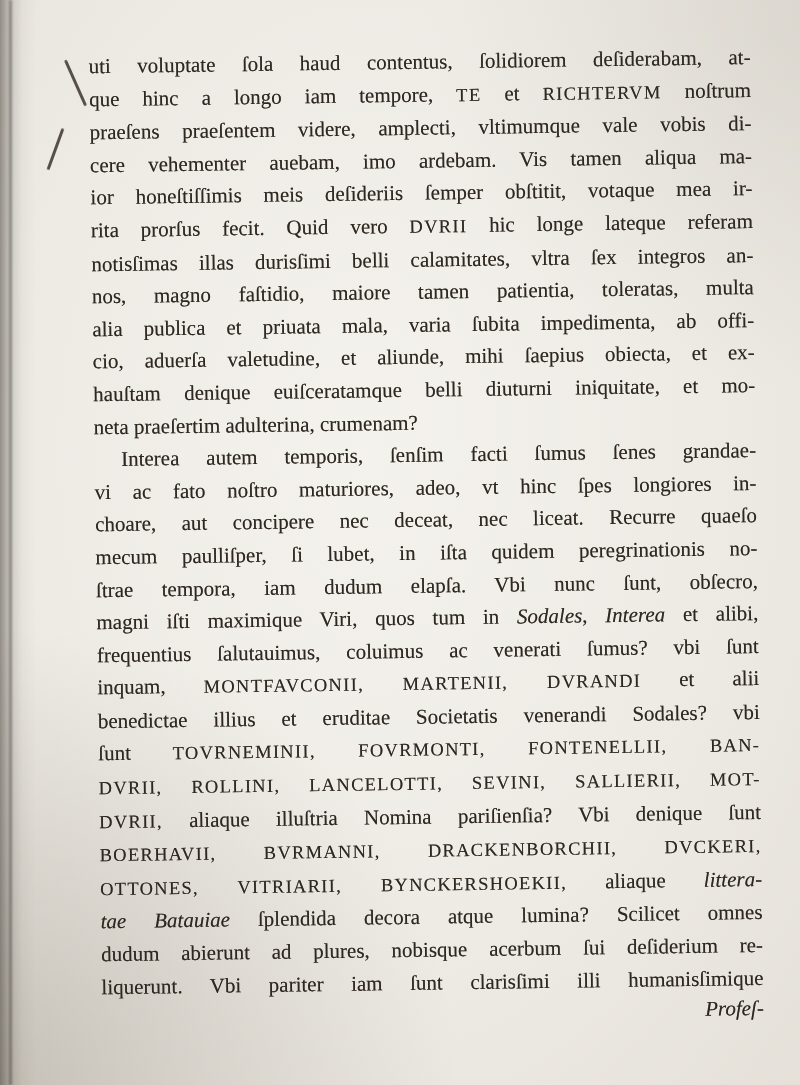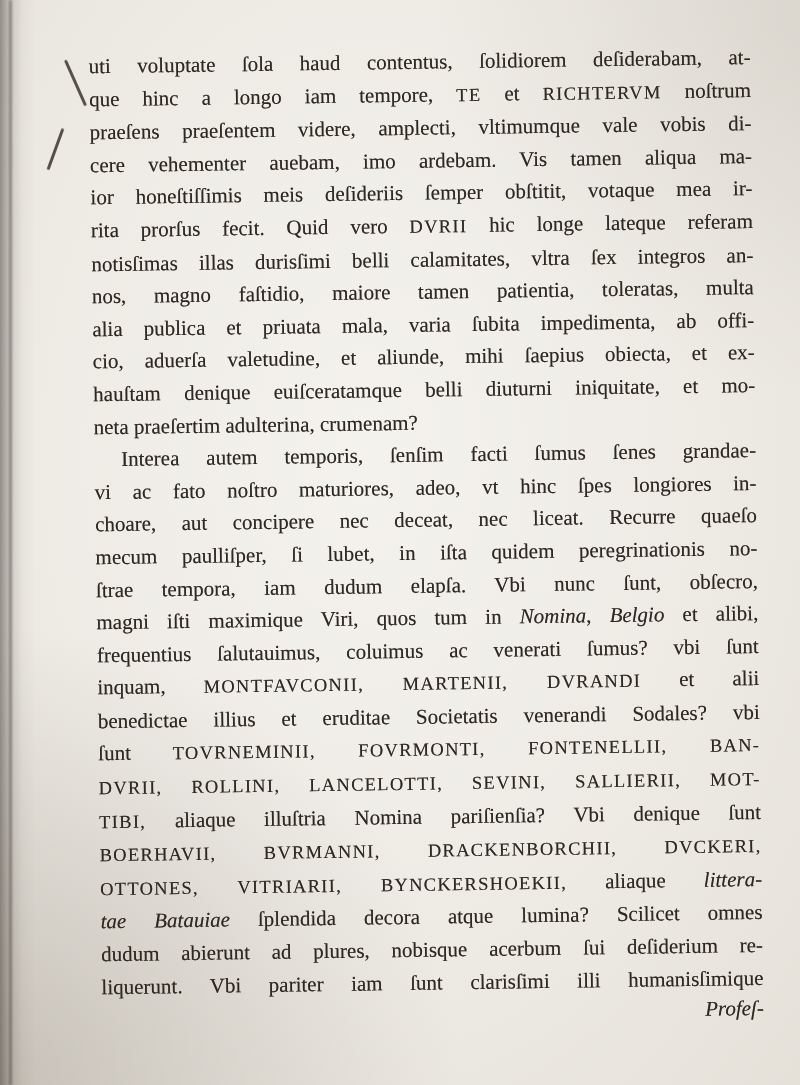--- a/index.html
+++ b/index.html
@@ -75,27 +75,27 @@
         <div class="line"><span class="text-run">nos, magno faſtidio, maiore tamen patientia, toleratas, multa</span></div>
         <div class="line"><span class="text-run">alia publica et priuata mala, varia ſubita impedimenta, ab offi-</span></div>
         <div class="line"><span class="text-run">cio, aduerſa valetudine, et aliunde, mihi ſaepius obiecta, et ex-</span></div>
         <div class="line"><span class="text-run">hauſtam denique euiſceratamque belli diuturni iniquitate, et mo-</span></div>
         <div class="line flush"><span class="text-run">neta praeſertim adulterina, crumenam?</span></div>
         <div class="line indent"><span class="text-run">Interea autem temporis, ſenſim facti ſumus ſenes grandae-</span></div>
         <div class="line"><span class="text-run">vi ac fato noſtro maturiores, adeo, vt hinc ſpes longiores in-</span></div>
         <div class="line"><span class="text-run">choare, aut concipere nec deceat, nec liceat. Recurre quaeſo</span></div>
         <div class="line"><span class="text-run">mecum paulliſper, ſi lubet, in iſta quidem peregrinationis no-</span></div>
         <div class="line"><span class="text-run">ſtrae tempora, iam dudum elapſa. Vbi nunc ſunt, obſecro,</span></div>
-        <div class="line"><span class="text-run">magni iſti maximique Viri, quos tum in </span><span class="text-italic">Nomina</span><span class="text-run">, </span><span class="text-italic">Belgio</span><span class="text-run"> et alibi,</span></div>
+        <div class="line"><span class="text-run">magni iſti maximique Viri, quos tum in </span><span class="text-italic">Sodales</span><span class="text-run">, </span><span class="text-italic">Interea</span><span class="text-run"> et alibi,</span></div>
         <div class="line"><span class="text-run">frequentius ſalutauimus, coluimus ac venerati ſumus? vbi ſunt</span></div>
         <div class="line"><span class="text-run">inquam, </span><span class="name-caps">MONTFAVCONII, MARTENII, DVRANDI</span><span class="text-run"> et alii</span></div>
         <div class="line"><span class="text-run">benedictae illius et eruditae Societatis venerandi Sodales? vbi</span></div>
         <div class="line"><span class="text-run">ſunt </span><span class="name-caps">TOVRNEMINII, FOVRMONTI, FONTENELLII, BAN-</span></div>
         <div class="line"><span class="name-caps">DVRII, ROLLINI, LANCELOTTI, SEVINI, SALLIERII, MOT-</span></div>
-        <div class="line"><span class="name-caps">TIBI,</span><span class="text-run"> aliaque illuſtria Nomina pariſienſia? Vbi denique ſunt</span></div>
+        <div class="line"><span class="name-caps">DVRII,</span><span class="text-run"> aliaque illuſtria Nomina pariſienſia? Vbi denique ſunt</span></div>
         <div class="line"><span class="name-caps">BOERHAVII, BVRMANNI, DRACKENBORCHII, DVCKERI,</span></div>
         <div class="line"><span class="name-caps">OTTONES, VITRIARII, BYNCKERSHOEKII,</span><span class="text-run"> aliaque </span><span class="text-italic">littera-</span></div>
         <div class="line"><span class="text-italic">tae Batauiae</span><span class="text-run"> ſplendida decora atque lumina? Scilicet omnes</span></div>
         <div class="line"><span class="text-run">dudum abierunt ad plures, nobisque acerbum ſui deſiderium re-</span></div>
         <div class="line"><span class="text-run">liquerunt. Vbi pariter iam ſunt clarisſimi illi humanisſimique</span></div>
       </div>
     <div class="catchword-row">
       <span>Profeſ-</span>
     </div>
   </div>

